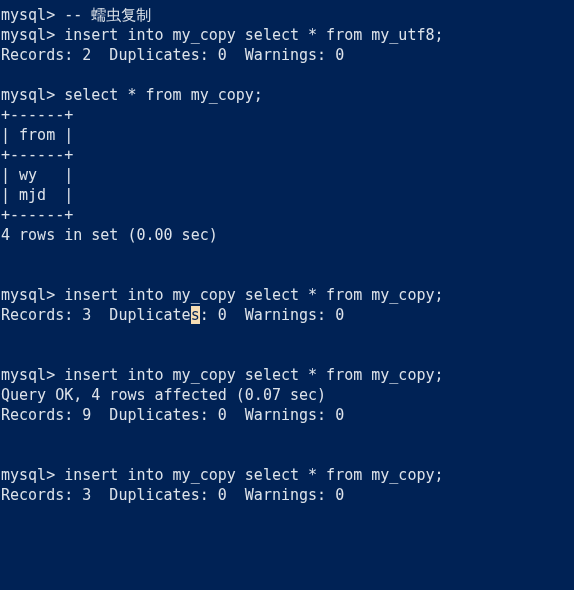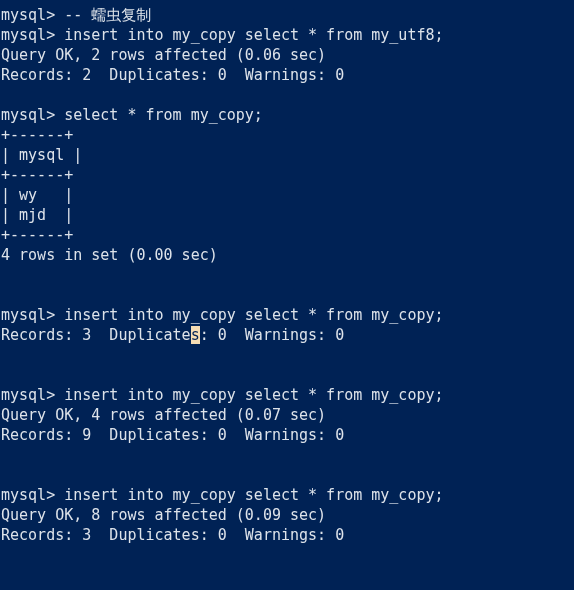--- a/index.html
+++ b/index.html
@@ -36,41 +36,39 @@
     color: #002255;
   }
 </style>
 </head>
 <body>
 
 <div id="terminal" style="background: rgb(0, 34, 85); color: rgb(221, 227, 234);">
   <div id="terminal-lines">
       <div class="line">mysql&gt; -- 蠕虫复制</div>
       <div class="line">mysql&gt; insert into my_copy select * from my_utf8;</div>
-      <div class="line">Query OK, 2 rows affected (0.06 sec)</div>
       <div class="line">Records: 2  Duplicates: 0  Warnings: 0</div>
       <div class="line blank">&nbsp;</div>
       <div class="line">mysql&gt; select * from my_copy;</div>
       <div class="line">+------+</div>
-      <div class="line">| mysql |</div>
+      <div class="line">| from |</div>
       <div class="line">+------+</div>
       <div class="line">| wy   |</div>
       <div class="line">| mjd  |</div>
       <div class="line">+------+</div>
       <div class="line">4 rows in set (0.00 sec)</div>
       <div class="line blank">&nbsp;</div>
       <div class="line blank">&nbsp;</div>
       <div class="line">mysql&gt; insert into my_copy select * from my_copy;</div>
       <div class="line"><span>Records: 3  Duplicate</span><span class="cursor" style="background: rgb(246, 221, 180); color: rgb(0, 34, 85);">s</span><span>: 0  Warnings: 0</span></div>
       <div class="line blank">&nbsp;</div>
       <div class="line blank">&nbsp;</div>
       <div class="line">mysql&gt; insert into my_copy select * from my_copy;</div>
       <div class="line">Query OK, 4 rows affected (0.07 sec)</div>
       <div class="line">Records: 9  Duplicates: 0  Warnings: 0</div>
       <div class="line blank">&nbsp;</div>
       <div class="line blank">&nbsp;</div>
       <div class="line">mysql&gt; insert into my_copy select * from my_copy;</div>
-      <div class="line">Query OK, 8 rows affected (0.09 sec)</div>
       <div class="line">Records: 3  Duplicates: 0  Warnings: 0</div>
       <div class="line blank">&nbsp;</div>
       <div class="line blank">&nbsp;</div>
     </div>
 </div>
 
 </body></html>

